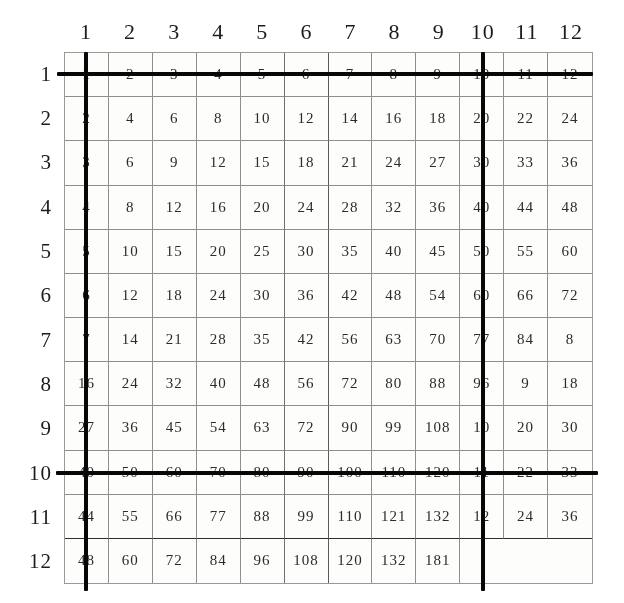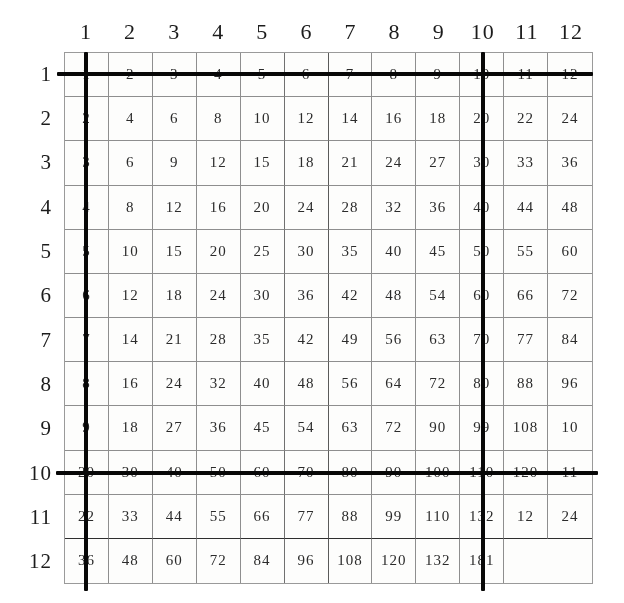--- a/index.html
+++ b/index.html
@@ -206,34 +206,32 @@
       <div class="cell">54</div>
       <div class="cell">60</div>
       <div class="cell">66</div>
       <div class="cell">72</div>
       <div class="cell">7</div>
       <div class="cell">14</div>
       <div class="cell">21</div>
       <div class="cell">28</div>
       <div class="cell">35</div>
       <div class="cell">42</div>
-      <div class="cell">49</div>
       <div class="cell">56</div>
       <div class="cell">63</div>
       <div class="cell">70</div>
       <div class="cell">77</div>
       <div class="cell">84</div>
       <div class="cell">8</div>
       <div class="cell">16</div>
       <div class="cell">24</div>
       <div class="cell">32</div>
       <div class="cell">40</div>
       <div class="cell">48</div>
       <div class="cell">56</div>
-      <div class="cell">64</div>
       <div class="cell">72</div>
       <div class="cell">80</div>
       <div class="cell">88</div>
       <div class="cell">96</div>
       <div class="cell">9</div>
       <div class="cell">18</div>
       <div class="cell">27</div>
       <div class="cell">36</div>
       <div class="cell">45</div>
       <div class="cell">54</div>
@@ -257,20 +255,21 @@
       <div class="cell">11</div>
       <div class="cell">22</div>
       <div class="cell">33</div>
       <div class="cell">44</div>
       <div class="cell">55</div>
       <div class="cell">66</div>
       <div class="cell">77</div>
       <div class="cell">88</div>
       <div class="cell">99</div>
       <div class="cell">110</div>
+      <div class="cell">121</div>
       <div class="cell">132</div>
       <div class="cell">12</div>
       <div class="cell">24</div>
       <div class="cell">36</div>
       <div class="cell">48</div>
       <div class="cell">60</div>
       <div class="cell">72</div>
       <div class="cell">84</div>
       <div class="cell">96</div>
       <div class="cell">108</div>

